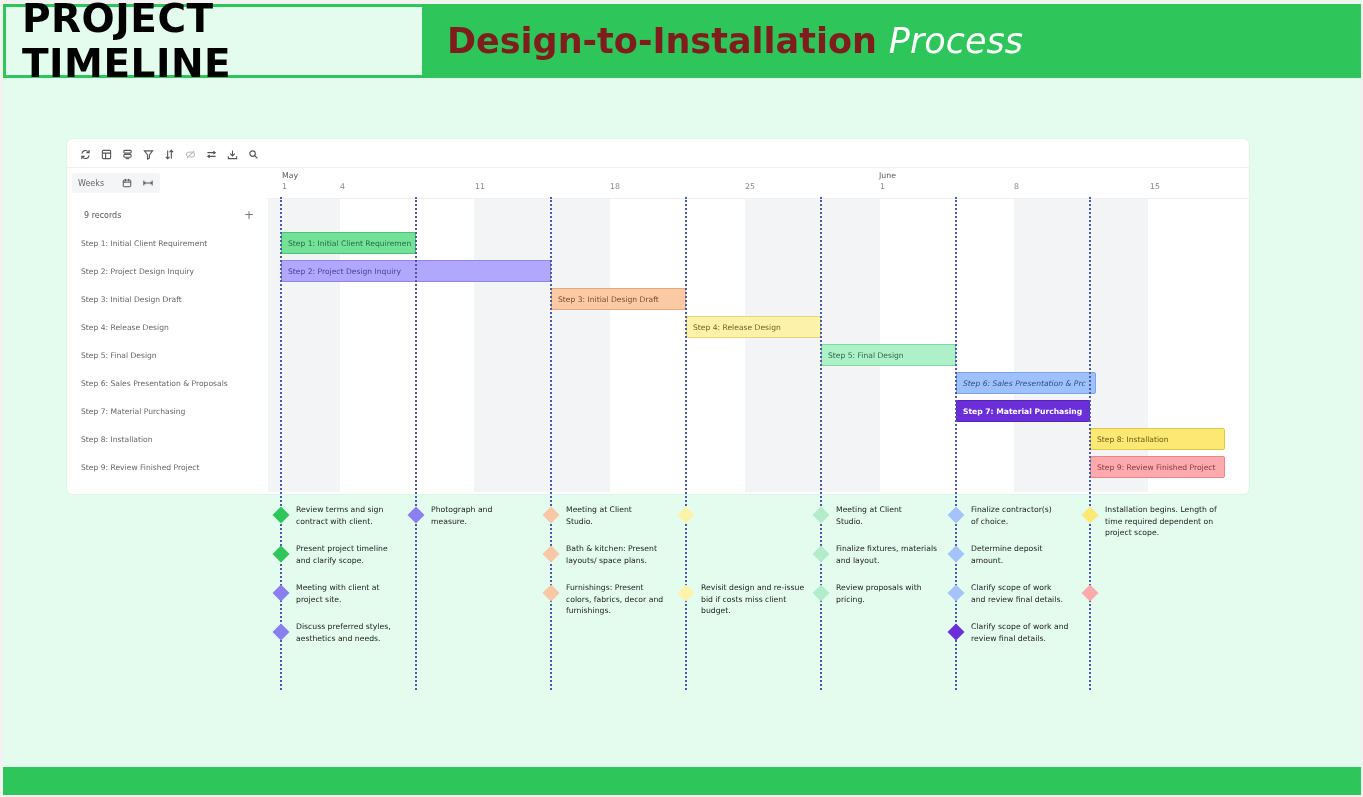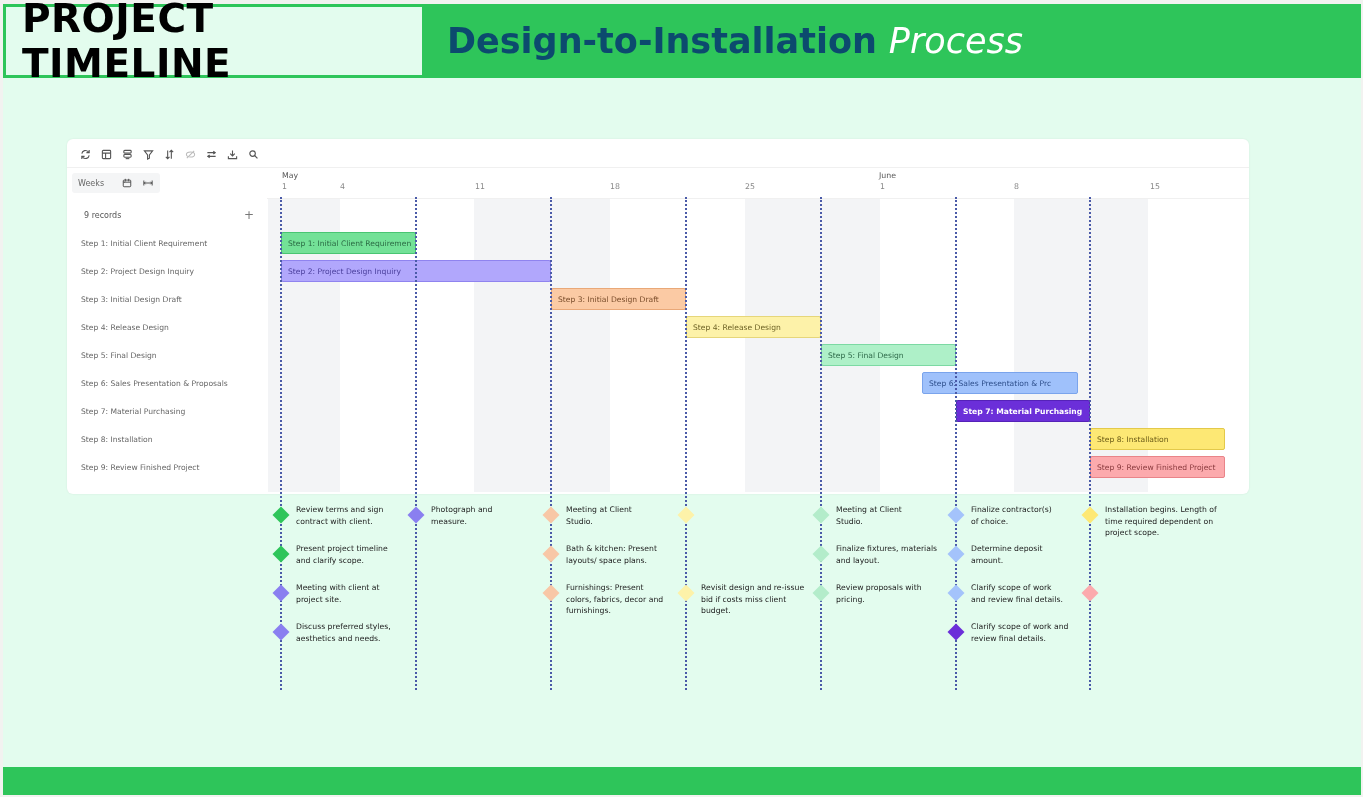--- a/index.html
+++ b/index.html
@@ -3,21 +3,21 @@
 <meta charset="utf-8">
 <style>
   * { box-sizing: border-box; margin: 0; padding: 0; }
   html, body { width: 1363px; height: 797px; overflow: hidden; background: #f2f2f0; }
   body { font-family: "DejaVu Sans", "Liberation Sans", sans-serif; position: relative; }
   .canvas { position: absolute; left: 3px; top: 4px; width: 1358px; height: 791px; background: #e3fcee; }
 
   .header-left { position: absolute; left: 3px; top: 4px; width: 422px; height: 74px; background: #e3fcee; border: 3px solid #2ec55a; display: flex; align-items: center; padding-left: 16px; }
   .header-left span { font-family: "DejaVu Sans", sans-serif; font-weight: bold; font-size: 39px; color: #000; letter-spacing: 0.5px; }
   .header-right { position: absolute; left: 425px; top: 4px; width: 936px; height: 74px; background: #2ec55a; display: flex; align-items: center; padding-left: 22px; }
-  .header-right .bold { font-family: "DejaVu Sans", sans-serif; font-weight: bold; font-size: 35px; color: #0c4a6e; }
+  .header-right .bold { font-family: "DejaVu Sans", sans-serif; font-weight: bold; font-size: 35px; color: #7f1d1d; }
   .header-right .ital { font-family: "DejaVu Sans", sans-serif; font-style: italic; font-size: 35px; color: #fff; margin-left: 12px; }
 
   .footer-bar { position: absolute; left: 3px; top: 767px; width: 1358px; height: 28px; background: #2ec55a; }
 
   .panel { position: absolute; left: 67px; top: 139px; width: 1182px; height: 355px; background: #fff; border-radius: 6px; box-shadow: 0 0 2px rgba(0,0,0,0.08); }
   .toolbar { position: absolute; left: 8px; top: 6px; height: 18px; display: flex; gap: 0; }
   .tb-icon { width: 21px; height: 18px; display: flex; align-items: center; justify-content: center; font-size: 10px; color: #555; }
   .tb-icon svg { width: 11px; height: 11px; }
   .tb-divider { position: absolute; left: 0; top: 28px; width: 1182px; height: 1px; background: #f0f0f0; }
 
@@ -166,21 +166,21 @@
     <div class="band" style="left:1px;width:72px"></div>
     <div class="band" style="left:207px;width:136px"></div>
     <div class="band" style="left:478px;width:135px"></div>
     <div class="band" style="left:747px;width:134px"></div>
 
     <div class="bar" style="left: 14px; top: 33px; width: 135px; background: rgb(115, 225, 151); border: 1px solid rgb(73, 197, 114); color: rgb(43, 107, 68);">Step 1: Initial Client Requiremen</div>
     <div class="bar" style="left: 14px; top: 61px; width: 270px; background: rgb(177, 167, 252); border: 1px solid rgb(143, 131, 239); color: rgb(74, 63, 156);">Step 2: Project Design Inquiry</div>
     <div class="bar" style="left: 284px; top: 89px; width: 135px; background: rgb(251, 202, 164); border: 1px solid rgb(233, 168, 120); color: rgb(122, 77, 43);">Step 3: Initial Design Draft</div>
     <div class="bar" style="left: 419px; top: 117px; width: 135px; background: rgb(253, 242, 169); border: 1px solid rgb(230, 214, 122); color: rgb(110, 99, 38);">Step 4: Release Design</div>
     <div class="bar" style="left: 554px; top: 145px; width: 135px; background: rgb(174, 240, 200); border: 1px solid rgb(124, 217, 163); color: rgb(47, 106, 74);">Step 5: Final Design</div>
-    <div class="bar" style="left: 655px; top: 173px; width: 156px; background: rgb(159, 193, 251); border: 1px solid rgb(122, 164, 236); color: rgb(46, 79, 140);">Step 6:  Sales Presentation &amp; Prc</div>
+    <div class="bar" style="left: 689px; top: 173px; width: 140px; background: rgb(159, 193, 251); border: 1px solid rgb(122, 164, 236); color: rgb(46, 79, 140); font-style: italic;">Step 6:  Sales Presentation &amp; Prc</div>
     <div class="bar" style="left: 689px; top: 201px; width: 134px; font-weight: bold; background: rgb(107, 47, 217); border: 1px solid rgb(85, 34, 184); color: rgb(255, 255, 255);">Step 7: Material Purchasing</div>
     <div class="bar" style="left: 823px; top: 229px; width: 135px; background: rgb(253, 232, 116); border: 1px solid rgb(227, 201, 74); color: rgb(107, 91, 23);">Step 8: Installation</div>
     <div class="bar" style="left: 823px; top: 257px; width: 135px; background: rgb(252, 170, 173); border: 1px solid rgb(233, 132, 137); color: rgb(138, 58, 62);">Step 9: Review Finished Project</div>
   </div>
 </div>
 
 <div class="vline" style="left:280px"></div>
 <div class="vline" style="left:415px"></div>
 <div class="vline" style="left:550px"></div>
 <div class="vline" style="left:685px"></div>

